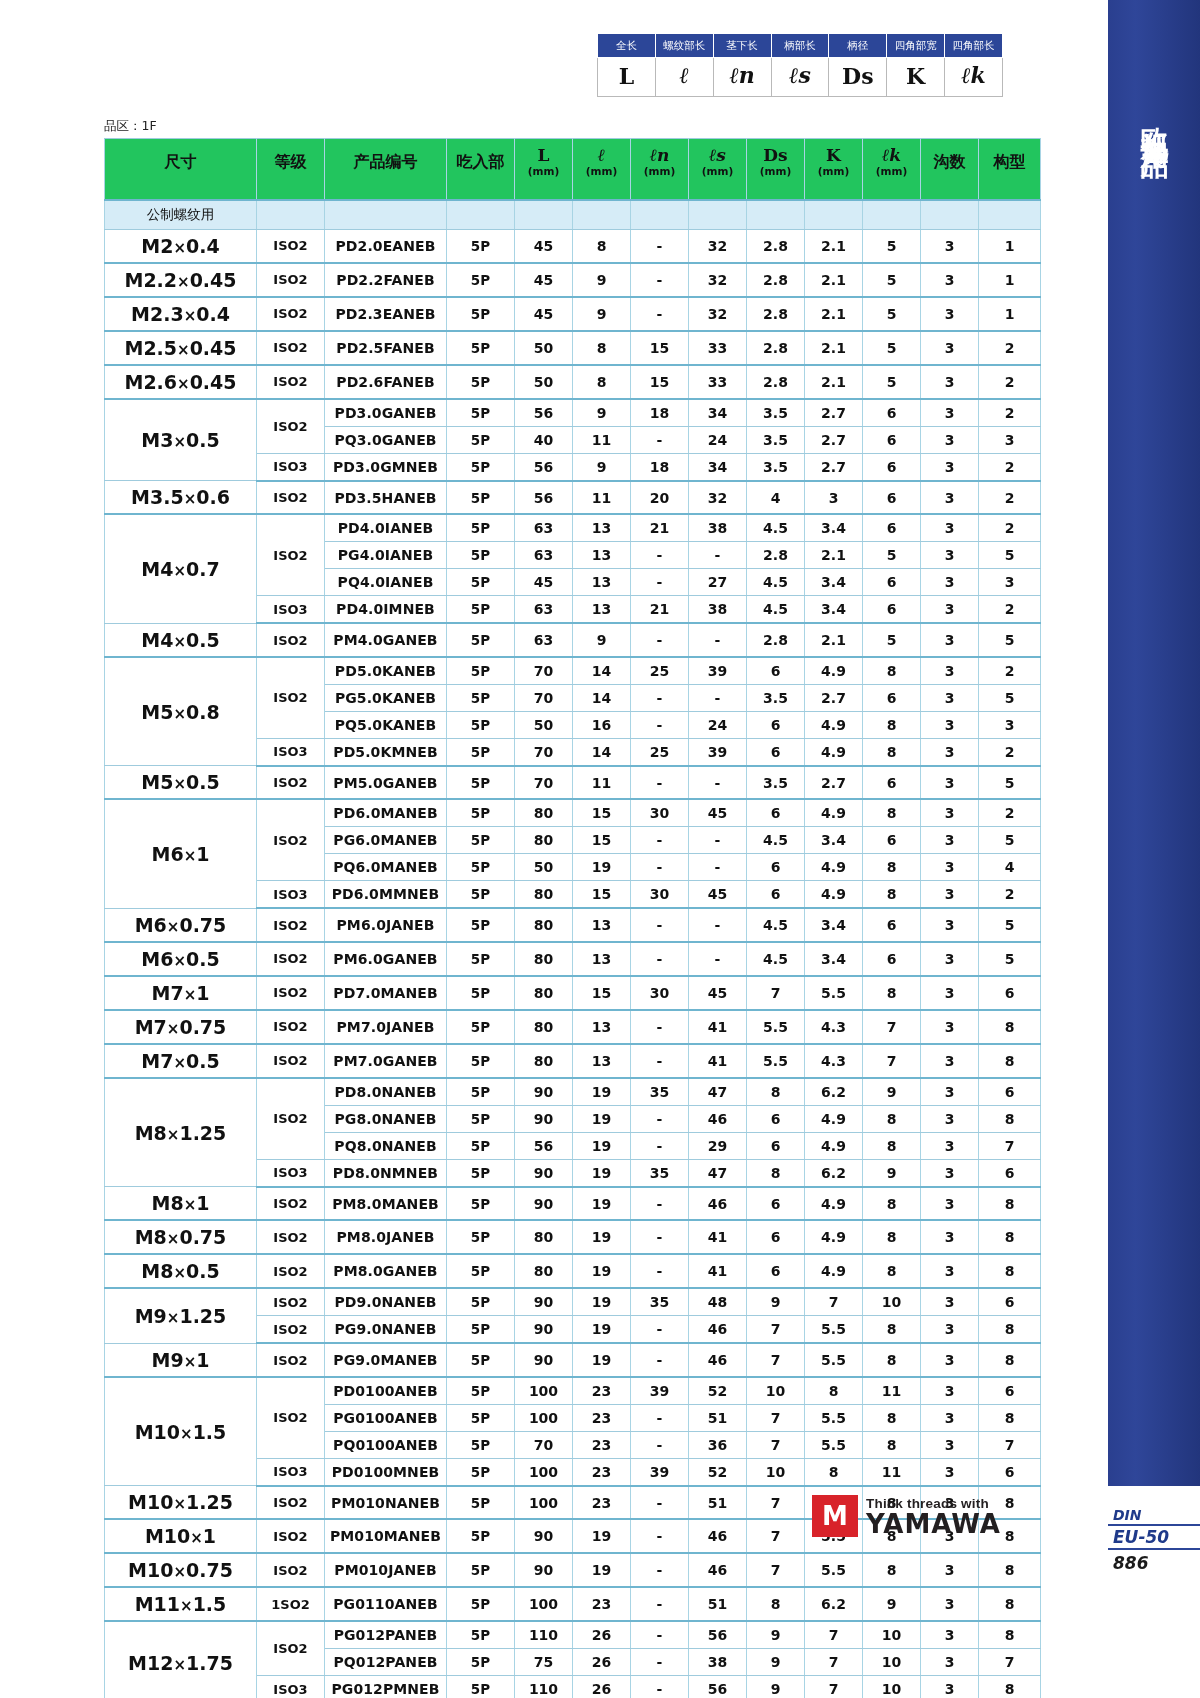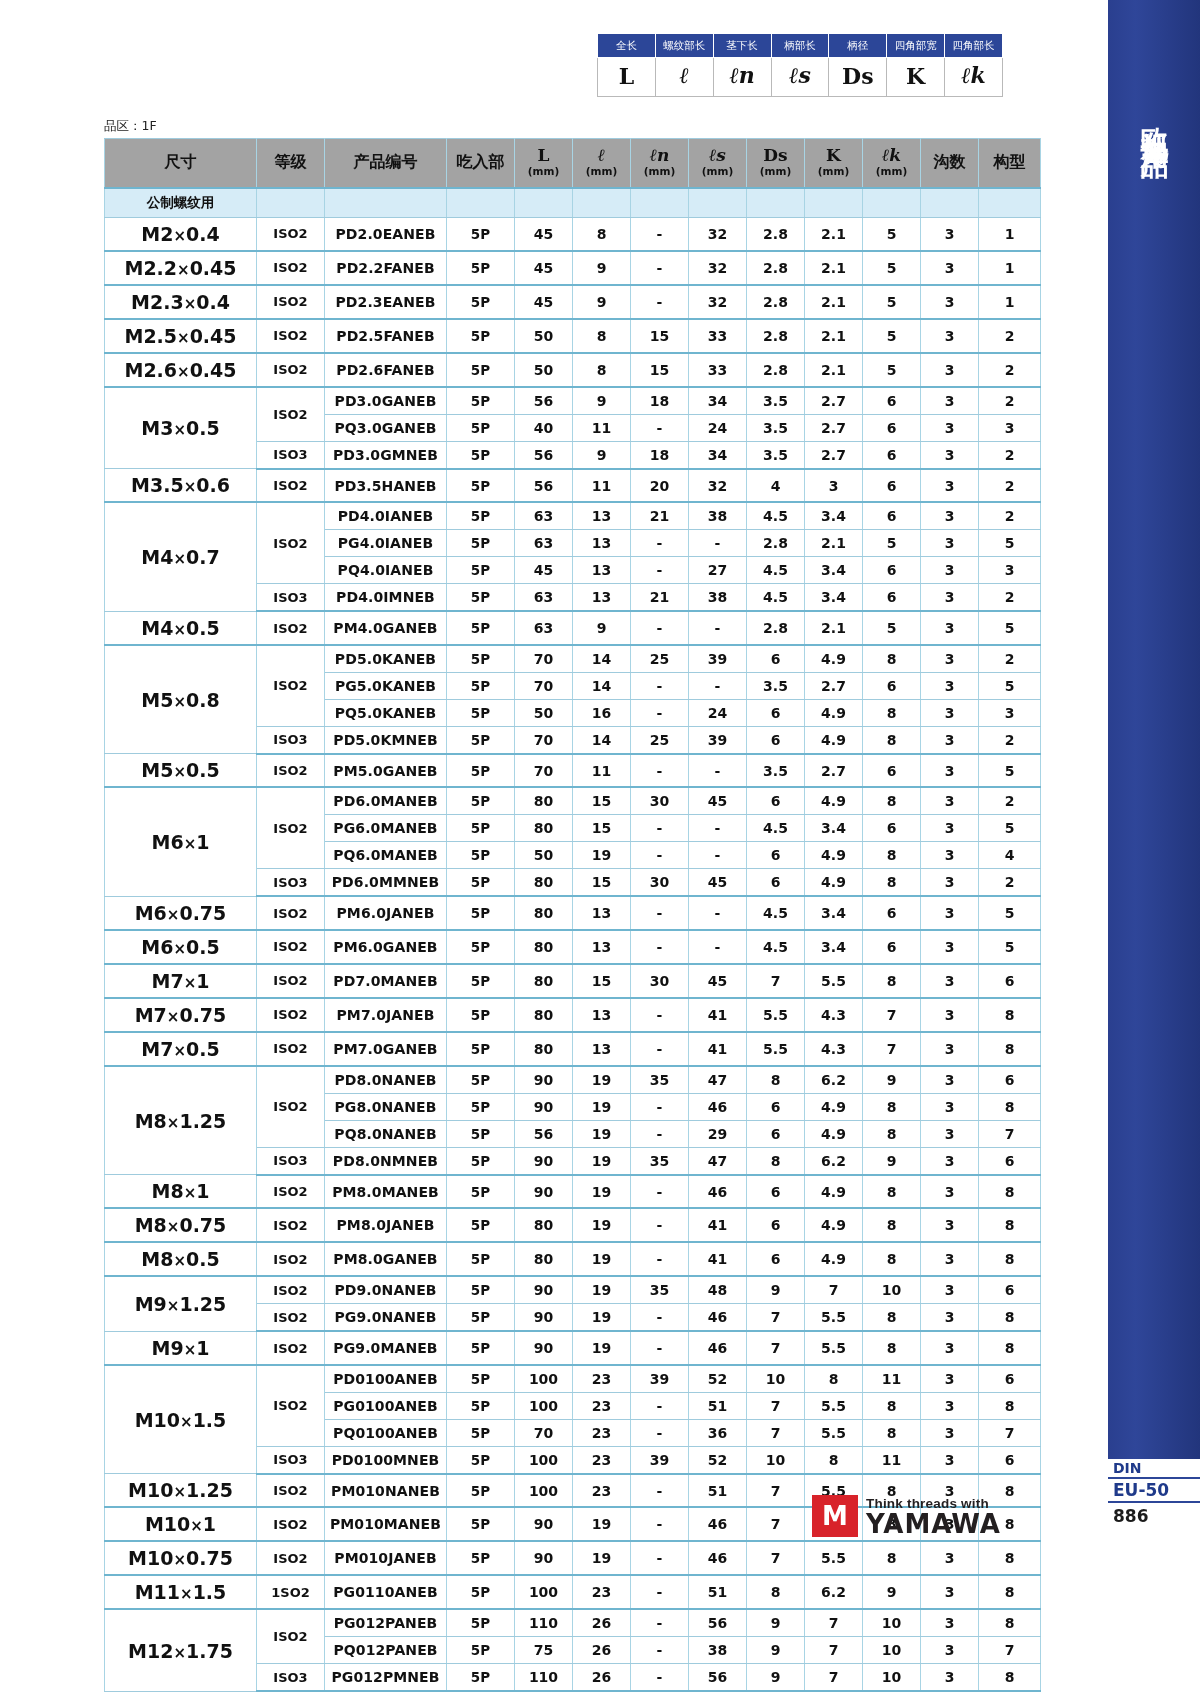--- a/index.html
+++ b/index.html
@@ -77,35 +77,35 @@
     text-align: center;
     vertical-align: middle;
     color: #111;
     font-family: "DejaVu Sans", sans-serif;
   }
   table.main tr.hrow th {
     border-top: 1px solid #9fcbdd;
     border-bottom: 2px solid #6fb5cf;
     font-size: 16px;
     font-weight: bold;
-    padding: 8px 0 10px;
-    background:#a3a3a3;
+    padding: 8px 0 22px;
+    background:#22c55e;
     line-height: 1.05;
   }
   table.main tr.hrow th .unit { display:block; font-size: 10.5px; font-weight:bold; margin-top:1px;}
   table.main tr.hrow th .symhd { font-family:"DejaVu Serif",serif; font-weight:bold; font-size:17px;}
   table.main tr.hrow th .symhd.it { font-style: italic; }
 
   tr.section td {
     background: #d6ecf7;
     font-size: 13.5px;
     padding: 7px 0;
     border-bottom: 1px solid #9fcbdd;
   }
-  tr.section td.sec-label { font-weight: bold; color:#111; }
+  tr.section td.sec-label { font-weight: normal; color:#111; }
 
   td.size {
     font-size: 19px; font-weight: bold; letter-spacing: 0px;
     font-family: "DejaVu Sans", sans-serif;
   }
   td.size .mult { font-weight: bold; font-size: 15px; }
   td.grade { font-size: 13px; font-weight: bold; }
   td.code  { font-size: 14px; font-weight: bold; letter-spacing: 0.1px; }
   td.num   { font-size: 14px; font-weight: bold; }
   td.cut   { font-size: 13.5px; font-weight: bold; }
@@ -130,23 +130,24 @@
     line-height:1;
   }
   .logo-text-wrap { display:flex; flex-direction:column; }
   .tagline { font-size: 13.5px; color:#231f20; font-weight:bold; margin-bottom:1px;
              font-family:Liberation Sans, sans-serif; letter-spacing:0.2px;}
   .brand { font-size: 26px; font-weight: bold; color:#231f20; letter-spacing:1px;
            line-height:0.95; font-family:"DejaVu Sans", sans-serif;}
 
   .page-tag {
     position: absolute;
-    right: 0; top: 1459px;
+    right: 0; top: 1506px;
     width: 92px;
     text-align: left;
+    font-style: italic;
   }
   .page-tag .din, .page-tag .eu {
     background: #ffffff;
     color: #1f3a8a;
     font-weight: bold;
     font-size: 15px;
     padding: 1px 5px;
     border-bottom: 2px solid #2c4698;
     font-family:"DejaVu Sans", sans-serif;
   }

